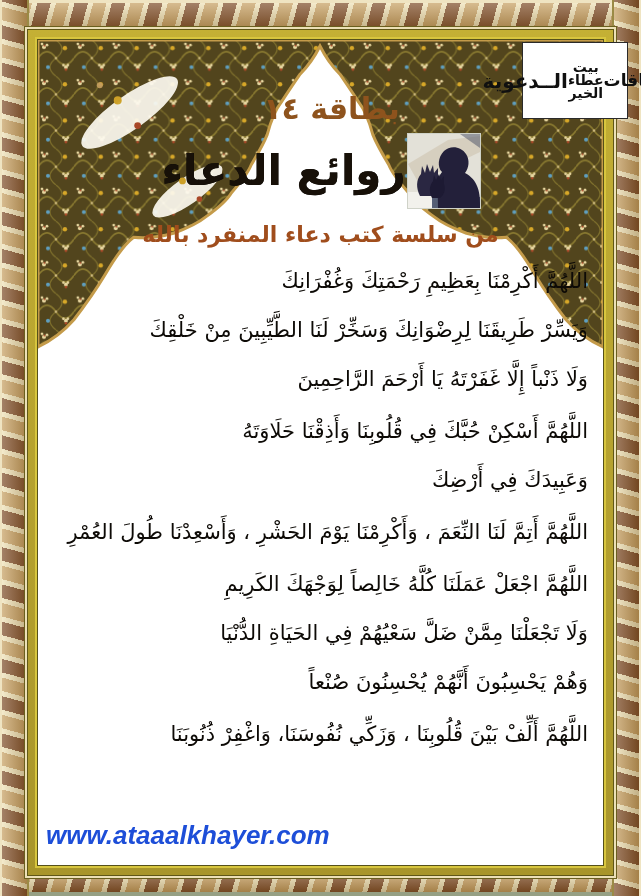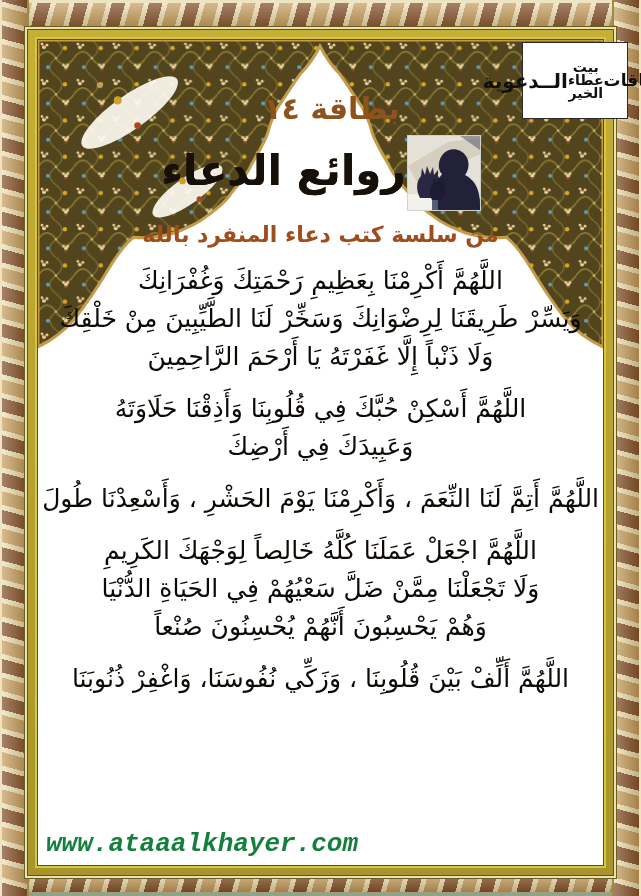--- a/index.html
+++ b/index.html
@@ -40,38 +40,38 @@
     box-shadow:0 0 0 2px #d8c63e;
     overflow:hidden;
   }
   
   .arch-svg{position:absolute;top:0;left:0;width:100%;height:312px;display:block;}
   
   .header{position:relative;text-align:center;padding-top:50px;}
   .card-label{
     font-size:30px;font-weight:bold;color:#8e531d;line-height:38px;letter-spacing:0;padding-left:22px;
   }
-  .title-row{display:flex;justify-content:center;align-items:flex-end;gap:2px;margin-top:4px;height:78px;}
+  .title-row{display:flex;justify-content:center;align-items:center;gap:2px;margin-top:4px;height:78px;}
   .main-title{
     font-size:42px;font-weight:bold;color:#171008;line-height:78px;white-space:nowrap;
     text-shadow:0 0 0 #000;
   }
   .dua-img{width:72px;height:74px;display:block;box-shadow:0 0 0 1px #cfd2c8;}
   .subtitle{
     margin-top:10px;font-size:22px;font-weight:bold;color:#a04d1c;line-height:30px;
   }
   
   .prayers{position:relative;text-align:center;direction:rtl;color:#0d0a06;margin-top:12px;}
   .prayer{margin:0 4px 14px 4px;}
-  .prayer p{margin:0;font-size:25px;line-height:38px;white-space:nowrap;}
+  .prayer p{margin:11px;font-size:21px;line-height:38px;white-space:nowrap;text-align:right;}
   
   .site-url{
-    position:absolute;left:8px;bottom:6px;
-    font-family:Liberation Mono, monospace;font-style:italic;font-weight:bold;
-    font-size:26px;color:#15803d;
+    position:absolute;left:8px;bottom:14px;
+    font-family:Liberation Sans, sans-serif;font-style:italic;font-weight:bold;
+    font-size:26px;color:#1d4ed8;
   }
   
   .logo-box{
     position:absolute;top:42px;right:13px;width:104px;height:75px;
     background:#ffffff;border:1px solid #2a2a2a;z-index:6;
     display:flex;flex-direction:row;justify-content:center;align-items:center;
     direction:rtl;color:#101010;text-align:center;
   }
   .logo-line1{font-size:17px;font-weight:bold;line-height:19px;}
   .logo-line2{font-size:14px;font-weight:bold;line-height:13px;}

